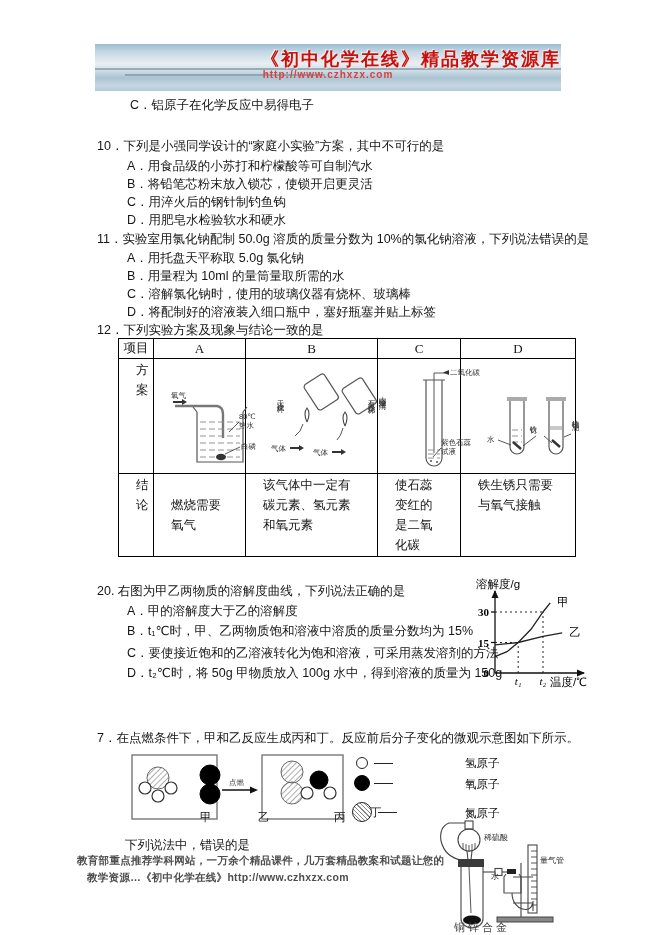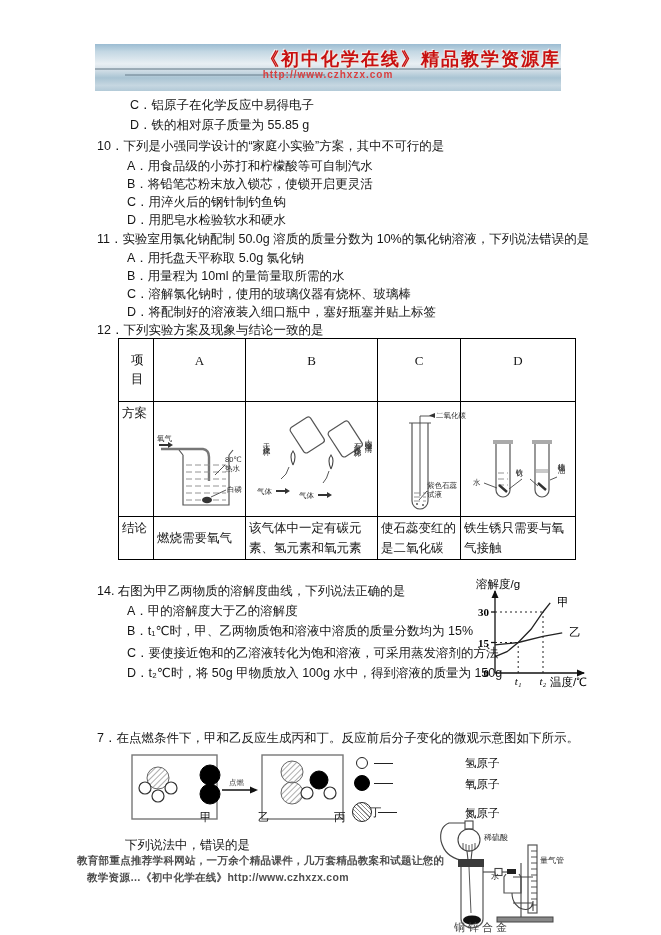--- a/index.html
+++ b/index.html
@@ -13,22 +13,22 @@
   background:linear-gradient(180deg,#9bbcd2 0%,#c3d7e3 16%,#e9eff3 42%,#d3dfe7 55%,#a9c4d3 72%,#c6d7e1 88%,#b3cad8 100%)}
 .banner::before{content:"";position:absolute;left:0;top:24px;width:100%;height:2px;background:rgba(84,104,120,.45)}
 .banner::after{content:"";position:absolute;left:30px;top:30px;width:200px;height:2px;background:rgba(70,90,105,.35)}
 .banner-title{position:absolute;width:100%;top:3px;text-align:right;z-index:2;
   font-family:"DejaVu Serif","Liberation Serif",serif;font-weight:bold;font-size:18px;letter-spacing:2px;
   color:#c81010;text-shadow:1px 1px 0 #f0e8de,-1px -1px 0 #eef0f2}
 .banner-url{position:absolute;width:100%;top:25px;text-align:center;z-index:2;font-weight:bold;
   font-size:10px;color:#d84040;letter-spacing:1px}
 
 .qtable{position:absolute;left:118px;top:338px;width:457px;border-collapse:collapse;table-layout:fixed;font-size:12.5px}
-.qtable td{border:1px solid #000;vertical-align:top;padding:1px 3px;line-height:20px;color:#151515}
-.qtable tr.hdr td{text-align:center;padding:12px;line-height:19px}
+.qtable td{border:1px solid #000;vertical-align:top;padding:1px 17px;line-height:20px;color:#151515}
+.qtable tr.hdr td{text-align:center;padding:0;line-height:19px}
 .letter{font-family:"Liberation Serif",serif;font-size:13px}
 .rowlab{text-align:left}
 .diag{position:relative;width:100%;height:112px}
 .dlab{position:absolute;font-size:7.5px;line-height:9px;color:#333;white-space:nowrap}
 .dlab.wrap{white-space:normal}
 .vert{writing-mode:vertical-rl;text-orientation:upright;letter-spacing:1.5px;white-space:nowrap}
 svg .st{fill:none;stroke:#555;stroke-width:1.2}
 svg .stk{fill:none;stroke:#444;stroke-width:1.1}
 svg .tube{fill:none;stroke:#777;stroke-width:2.4}
 svg .thin{stroke-width:.9}
@@ -70,21 +70,20 @@
 <body>
 
 <div class="page">
 
   <div class="banner">
     <div class="banner-title">《初中化学在线》精品教学资源库</div>
     <div class="banner-url">http://www.czhxzx.com</div>
   </div>
 
   <div class="tl" style="left:130px;top:98px">C．铝原子在化学反应中易得电子</div>
-  <div class="tl" style="left:130px;top:118px">D．铁的相对原子质量为 55.85 g</div>
 
   <div class="tl" style="left:97px;top:139px">10．下列是小强同学设计的“家庭小实验”方案，其中不可行的是</div>
   <div class="tl" style="left:127px;top:159px">A．用食品级的小苏打和柠檬酸等可自制汽水</div>
   <div class="tl" style="left:127px;top:177px">B．将铅笔芯粉末放入锁芯，使锁开启更灵活</div>
   <div class="tl" style="left:127px;top:195px">C．用淬火后的钢针制钓鱼钩</div>
   <div class="tl" style="left:127px;top:213px">D．用肥皂水检验软水和硬水</div>
 
   <div class="tl" style="left:97px;top:232px">11．实验室用氯化钠配制 50.0g 溶质的质量分数为 10%的氯化钠溶液，下列说法错误的是</div>
   <div class="tl" style="left:127px;top:251px">A．用托盘天平称取 5.0g 氯化钠</div>
   <div class="tl" style="left:127px;top:269px">B．用量程为 10ml 的量筒量取所需的水</div>
@@ -184,21 +183,21 @@
     <tr style="height:43px">
       <td class="rowlab">结论</td>
       <td style="vertical-align:middle">燃烧需要氧气</td>
       <td>该气体中一定有碳元素、氢元素和氧元素</td>
       <td>使石蕊变红的是二氧化碳</td>
       <td>铁生锈只需要与氧气接触</td>
     </tr>
   </tbody>
     </table>
 
-  <div class="tl" style="left:97px;top:584px">14. 右图为甲乙两物质的溶解度曲线，下列说法正确的是</div>
+  <div class="tl" style="left:97px;top:584px">20. 右图为甲乙两物质的溶解度曲线，下列说法正确的是</div>
   <div class="tl" style="left:127px;top:604px">A．甲的溶解度大于乙的溶解度</div>
   <div class="tl" style="left:127px;top:624px">B．t₁℃时，甲、乙两物质饱和溶液中溶质的质量分数均为 15%</div>
   <div class="tl" style="left:127px;top:646px">C．要使接近饱和的乙溶液转化为饱和溶液，可采用蒸发溶剂的方法</div>
   <div class="tl" style="left:127px;top:666px">D．t₂℃时，将 50g 甲物质放入 100g 水中，得到溶液的质量为 150g</div>
 
   <svg id="solubility-chart" class="abs" style="left:458px;top:578px" width="150" height="122">
       <line x1="37" y1="95" x2="37" y2="13" class="ax"></line>
       <line x1="37" y1="95" x2="126" y2="95" class="ax"></line>
       <path d="M33.5,20 L37,12 L40.5,20 Z" fill="#111"></path>
       <path d="M119,91.5 L127,95 L119,98.5 Z" fill="#111"></path>

